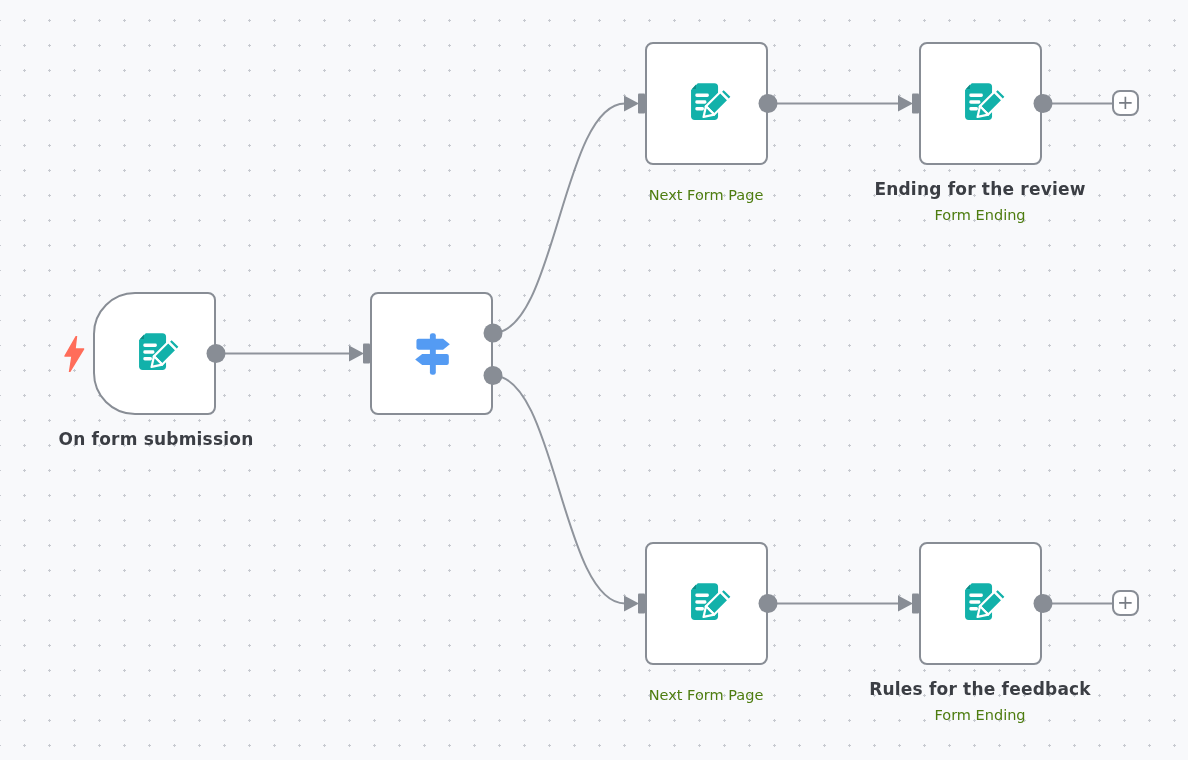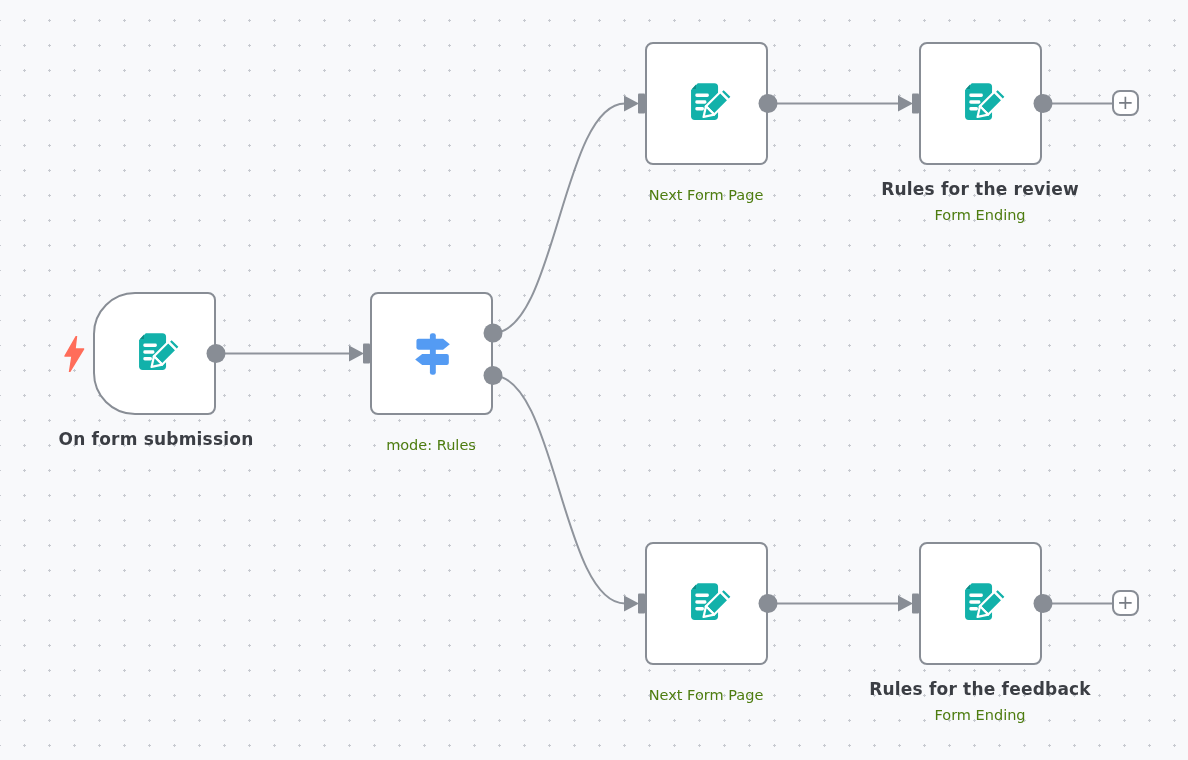--- a/index.html
+++ b/index.html
@@ -113,21 +113,20 @@
 </div>
 
 <div class="node" style="left:370px; top:292px;">
   <svg class="node-icon" viewBox="0 0 44 44">
     <rect x="20.3" y="5" width="4.8" height="34" rx="2" fill="#549bf3"></rect>
     <path d="M11 9.5 H31 L36.5 14 L31 18.5 H11 Q9.3 18.5 9.3 16.8 V11.2 Q9.3 9.5 11 9.5 Z" fill="#549bf3"></path>
     <path d="M34 22 H14 L8.3 26.5 L14 31 H34 Q35.7 31 35.7 29.3 V23.7 Q35.7 22 34 22 Z" fill="#549bf3"></path>
   </svg>
 </div>
 <div class="node-label" style="left:271px; top:429px;">
-  <div class="node-subtitle">mode: Rules</div>
 </div>
 
 <div class="node" style="left:645px; top:42px;">
   <svg class="node-icon" viewBox="0 0 44 44">
     <path d="M14.5 5 H28 Q31 5 31 8 V32 Q31 35 28 35 H12 Q9 35 9 32 V10.5 Z" fill="#12b1aa"></path>
     <path d="M13 6.2 V9.8 H9.8 Z" fill="#0c8c86"></path>
     <rect x="12.5" y="13.5" width="11" height="2.8" rx="1.2" fill="#ffffff"></rect>
     <rect x="12.5" y="19" width="9" height="2.8" rx="1.2" fill="#ffffff"></rect>
     <rect x="12.5" y="24.5" width="7" height="2.8" rx="1.2" fill="#ffffff"></rect>
     <g transform="rotate(45 28.75 23)">
@@ -149,21 +148,21 @@
     <rect x="12.5" y="19" width="9" height="2.8" rx="1.2" fill="#ffffff"></rect>
     <rect x="12.5" y="24.5" width="7" height="2.8" rx="1.2" fill="#ffffff"></rect>
     <g transform="rotate(45 28.75 23)">
       <rect x="24" y="12.5" width="9.5" height="16.5" fill="#12b1aa" stroke="#ffffff" stroke-width="1.8"></rect>
       <path d="M24 29 h9.5 L28.75 36.5 Z" fill="#12b1aa" stroke="#ffffff" stroke-width="1.8" stroke-linejoin="round"></path>
       <rect x="24" y="8.6" width="9.5" height="3.6" fill="#12b1aa" stroke="#ffffff" stroke-width="1.8"></rect>
     </g>
   </svg>
 </div>
 <div class="node-label" style="left:820px; top:179px;">
-  <div class="node-title">Rules for the review</div>
+  <div class="node-title">Ending for the review</div>
   <div class="node-subtitle">Form Ending</div>
 </div>
 
 <div class="node" style="left:645px; top:542px;">
   <svg class="node-icon" viewBox="0 0 44 44">
     <path d="M14.5 5 H28 Q31 5 31 8 V32 Q31 35 28 35 H12 Q9 35 9 32 V10.5 Z" fill="#12b1aa"></path>
     <path d="M13 6.2 V9.8 H9.8 Z" fill="#0c8c86"></path>
     <rect x="12.5" y="13.5" width="11" height="2.8" rx="1.2" fill="#ffffff"></rect>
     <rect x="12.5" y="19" width="9" height="2.8" rx="1.2" fill="#ffffff"></rect>
     <rect x="12.5" y="24.5" width="7" height="2.8" rx="1.2" fill="#ffffff"></rect>

